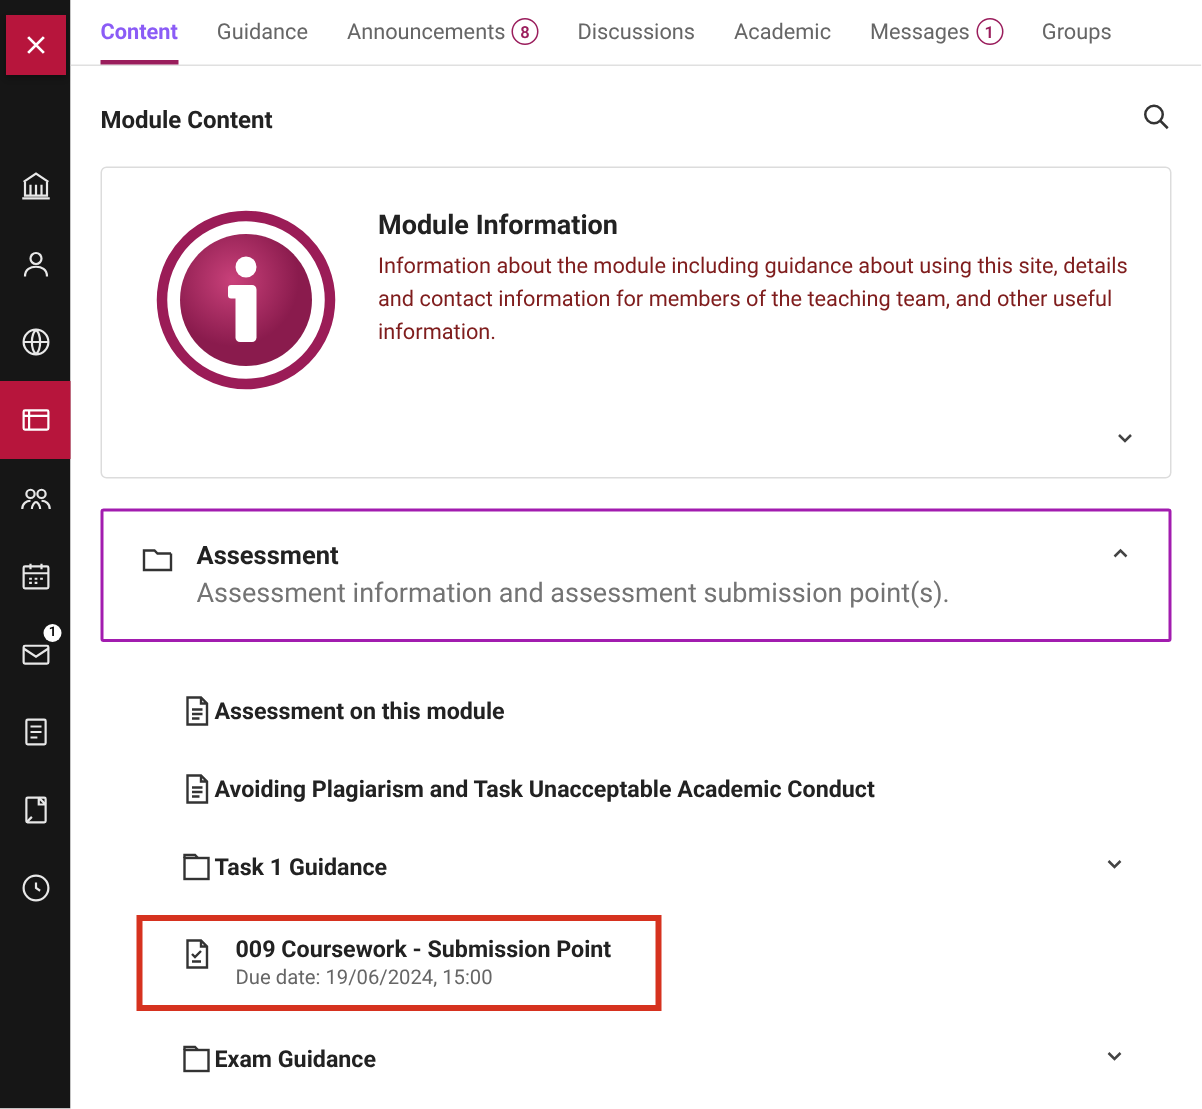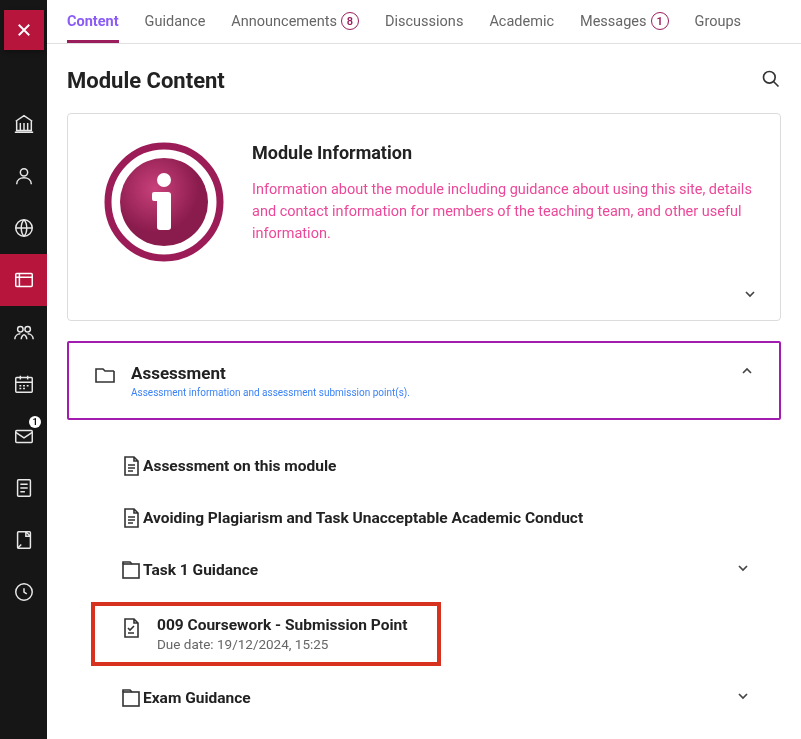--- a/index.html
+++ b/index.html
@@ -13,36 +13,36 @@
   .rail-item svg { width: 22px; height: 22px; stroke: #e8e8e8; fill: none; stroke-width: 1.6; }
   .rail-item.active svg { stroke: #fff; }
   .rail-badge { position: absolute; top: 6px; right: 6px; background: #fff; color: #000; font-size: 9px; min-width: 12px; height: 12px; border-radius: 6px; display:flex; align-items:center; justify-content:center; font-weight:600; line-height:1;}
   .main { flex: 1; background: #fff; display: flex; flex-direction: column; overflow:hidden;}
   .tabs { display: flex; gap: 26px; padding: 12px 20px 0 20px; border-bottom: 1px solid #e0e0e0; }
   .tab { color: #666; font-size: 14.5px; padding-bottom: 10px; cursor: pointer; display: flex; align-items: center; gap: 4px; border-bottom: 3px solid transparent; }
   .tab.active { color: #8b5cf6; font-weight: 700; border-bottom-color: #9a1d5c; }
   .tab-badge { display:inline-flex; align-items:center; justify-content:center; min-width:18px; height:18px; border:1.5px solid #9a1d5c; color:#9a1d5c; border-radius:50%; font-size:11px; font-weight:600;}
   .content-area { padding: 24px 20px; }
   .page-heading-row { display:flex; align-items:center; justify-content:space-between; margin-bottom: 20px;}
-  .page-heading { font-size: 22px; font-weight: 700; color: #222; }
+  .page-heading { font-size: 16px; font-weight: 700; color: #222; }
   .search-btn svg { width:20px; height:20px; stroke:#333; stroke-width:2; fill:none;}
   .card { border: 1px solid #dcdcdc; border-radius: 4px; background:#fff; margin-bottom: 20px; }
   .mod-info { display:flex; gap:28px; padding: 28px 24px 10px 36px; align-items:flex-start;}
   .info-icon { width:120px; height:120px; flex-shrink:0;}
   .mod-info-text { flex:1; }
-  .mod-info-title { font-size:18px; font-weight:700; color:#222; margin-bottom:16px;}
-  .mod-info-desc { font-size:14.5px; color:#ec4899; line-height:1.5;}
+  .mod-info-title { font-size:18px; font-weight:700; color:#222; margin-bottom:6px;}
+  .mod-info-desc { font-size:14.5px; color:#7f1d1d; line-height:1.5;}
   .card-footer { display:flex; justify-content:flex-end; padding: 14px 22px 14px;}
   .chevron svg { width:16px; height:16px; stroke:#444; stroke-width:2.5; fill:none;}
   .highlight { border:2px solid #a21caf; border-radius:2px; margin-bottom: 6px;}
   .assess-head { padding: 20px 24px; display:flex; align-items:flex-start; gap:14px;}
   .assess-head-main { flex:1;}
   .assess-title-row { display:flex; align-items:center; gap:10px; margin-bottom:4px;}
   .assess-title { font-size:17px; font-weight:700; color:#222;}
-  .assess-desc { font-size:10px; color:#3b82f6;}
+  .assess-desc { font-size:18px; color:#737373;}
   .folder-icon, .doc-icon, .assign-icon { width:24px; height:24px; stroke:#333; stroke-width:1.6; fill:none; flex-shrink:0;}
   .sub-list { padding: 14px 0 0 0;}
   .sub-item { display:flex; align-items:center; padding: 14px 24px 14px 52px; cursor:pointer;}
   .sub-item-main { flex:1;}
   .sub-item-title { font-size:15.5px; font-weight:700; color:#222;}
   .sub-item-meta { font-size:13.5px; color:#666; margin-top:2px;}
   .sub-item .chevron { padding-right:6px;}
   .highlight-inner { border:4px solid #d6321f; margin: 6px 0 6px 24px; max-width:350px; padding: 10px 12px 10px 24px; display:flex; align-items:flex-start; gap:14px;}
 </style>
 </head>
@@ -229,21 +229,21 @@
                 <path d="M6 9 L12 15 L18 9"></path>
               </svg></span>
         </div>
 
         <div class="highlight-inner">
           <svg class="assign-icon" viewBox="0 0 24 24">
               <path d="M6 3 H15 L19 7 V21 H6 Z M15 3 V7 H19 M9 12 L11 14 L15 10 M9 17 H15"></path>
             </svg>
           <div class="sub-item-main">
             <div class="sub-item-title">009 Coursework - Submission Point</div>
-            <div class="sub-item-meta">Due date: 19/12/2024, 15:25</div>
+            <div class="sub-item-meta">Due date: 19/06/2024, 15:00</div>
           </div>
         </div>
 
         <div class="sub-item">
           <svg class="folder-icon" viewBox="0 0 24 24">
               <rect x="4" y="6" width="16" height="14"></rect>
               <path d="M4 6 V4 H11 L13 6"></path>
             </svg>
           <div class="sub-item-main">
               <div class="sub-item-title">Exam Guidance</div>

